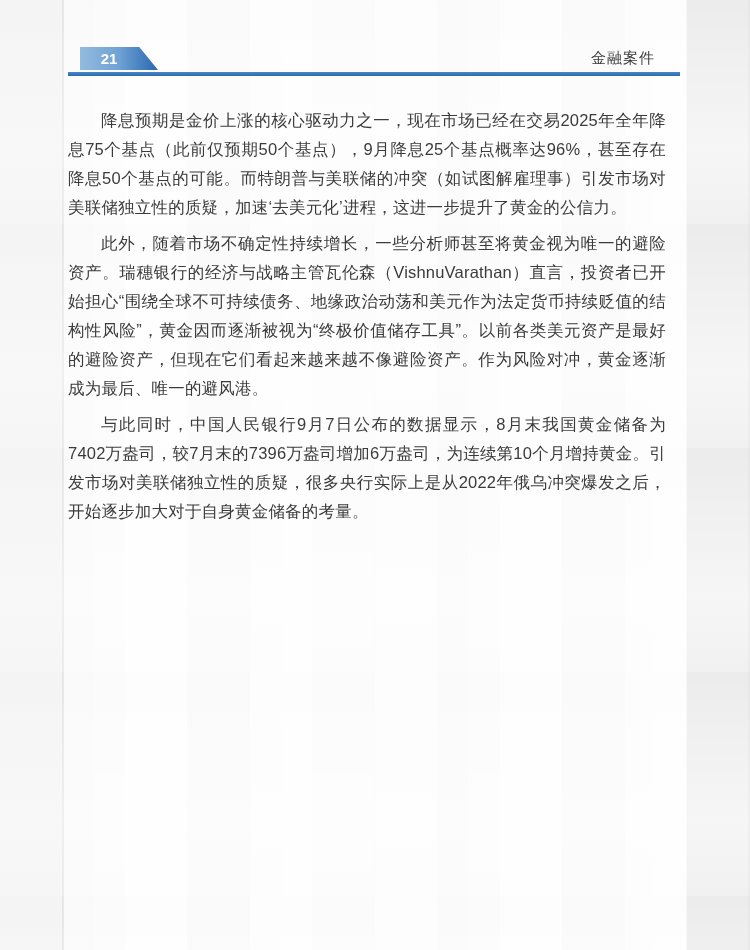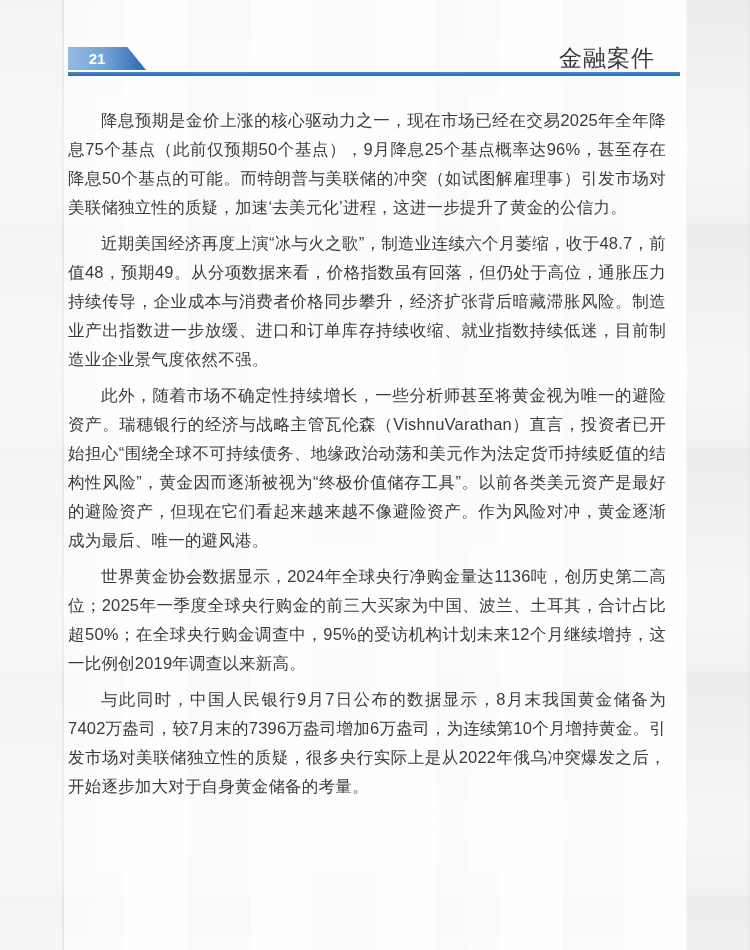--- a/index.html
+++ b/index.html
@@ -19,42 +19,42 @@
     position: absolute;
     left: 64px;
     top: 0;
     width: 622px;
     height: 950px;
     background: rgba(255,255,255,.78);
   }
   .header {
     display: flex;
     align-items: flex-end;
-    margin: 45px 6px 0 4px;
+    margin: 45px 6px 0 16px;
     height: 25px;
   }
   .badge {
     width: 78px;
     height: 23px;
     clip-path: polygon(0 0, 76% 0, 100% 100%, 0 100%);
     background: linear-gradient(90deg, #93bbdf 0%, #6fa2d4 50%, #2e6cb4 96%);
   }
   .badge .num {
     display: block;
     width: 58px;
     text-align: center;
     color: #ffffff;
     font-weight: bold;
     font-size: 15px;
     line-height: 23px;
   }
   .header-title {
     margin-left: auto;
     margin-right: 25px;
-    font-size: 23px;
+    font-size: 15px;
     line-height: 24px;
     color: #3a3a3a;
     letter-spacing: 1px;
   }
   .divider {
     height: 4px;
     margin: 2px 6px 0 4px;
     background: linear-gradient(180deg, #4a87c5, #2a6bb0);
   }
   .content {
@@ -80,20 +80,18 @@
       <div class="badge">
         <span class="num">21</span>
       </div>
       <div class="header-title">金融案件</div>
     </div>
 
     <div class="divider"></div>
 
     <div class="content">
       <p class="para">降息预期是金价上涨的核心驱动力之一，现在市场已经在交易2025年全年降息75个基点（此前仅预期50个基点），9月降息25个基点概率达96%，甚至存在降息50个基点的可能。而特朗普与美联储的冲突（如试图解雇理事）引发市场对美联储独立性的质疑，加速‘去美元化’进程，这进一步提升了黄金的公信力。</p>
-      <p class="para">近期美国经济再度上演“冰与火之歌”，制造业连续六个月萎缩，收于48.7，前值48，预期49。从分项数据来看，价格指数虽有回落，但仍处于高位，通胀压力持续传导，企业成本与消费者价格同步攀升，经济扩张背后暗藏滞胀风险。制造业产出指数进一步放缓、进口和订单库存持续收缩、就业指数持续低迷，目前制造业企业景气度依然不强。</p>
       <p class="para">此外，随着市场不确定性持续增长，一些分析师甚至将黄金视为唯一的避险资产。瑞穗银行的经济与战略主管瓦伦森（VishnuVarathan）直言，投资者已开始担心“围绕全球不可持续债务、地缘政治动荡和美元作为法定货币持续贬值的结构性风险”，黄金因而逐渐被视为“终极价值储存工具”。以前各类美元资产是最好的避险资产，但现在它们看起来越来越不像避险资产。作为风险对冲，黄金逐渐成为最后、唯一的避风港。</p>
-      <p class="para">世界黄金协会数据显示，2024年全球央行净购金量达1136吨，创历史第二高位；2025年一季度全球央行购金的前三大买家为中国、波兰、土耳其，合计占比超50%；在全球央行购金调查中，95%的受访机构计划未来12个月继续增持，这一比例创2019年调查以来新高。</p>
       <p class="para">与此同时，中国人民银行9月7日公布的数据显示，8月末我国黄金储备为7402万盎司，较7月末的7396万盎司增加6万盎司，为连续第10个月增持黄金。引发市场对美联储独立性的质疑，很多央行实际上是从2022年俄乌冲突爆发之后，开始逐步加大对于自身黄金储备的考量。</p>
     </div>
 
   </div>
 </div>
 
 </body></html>

